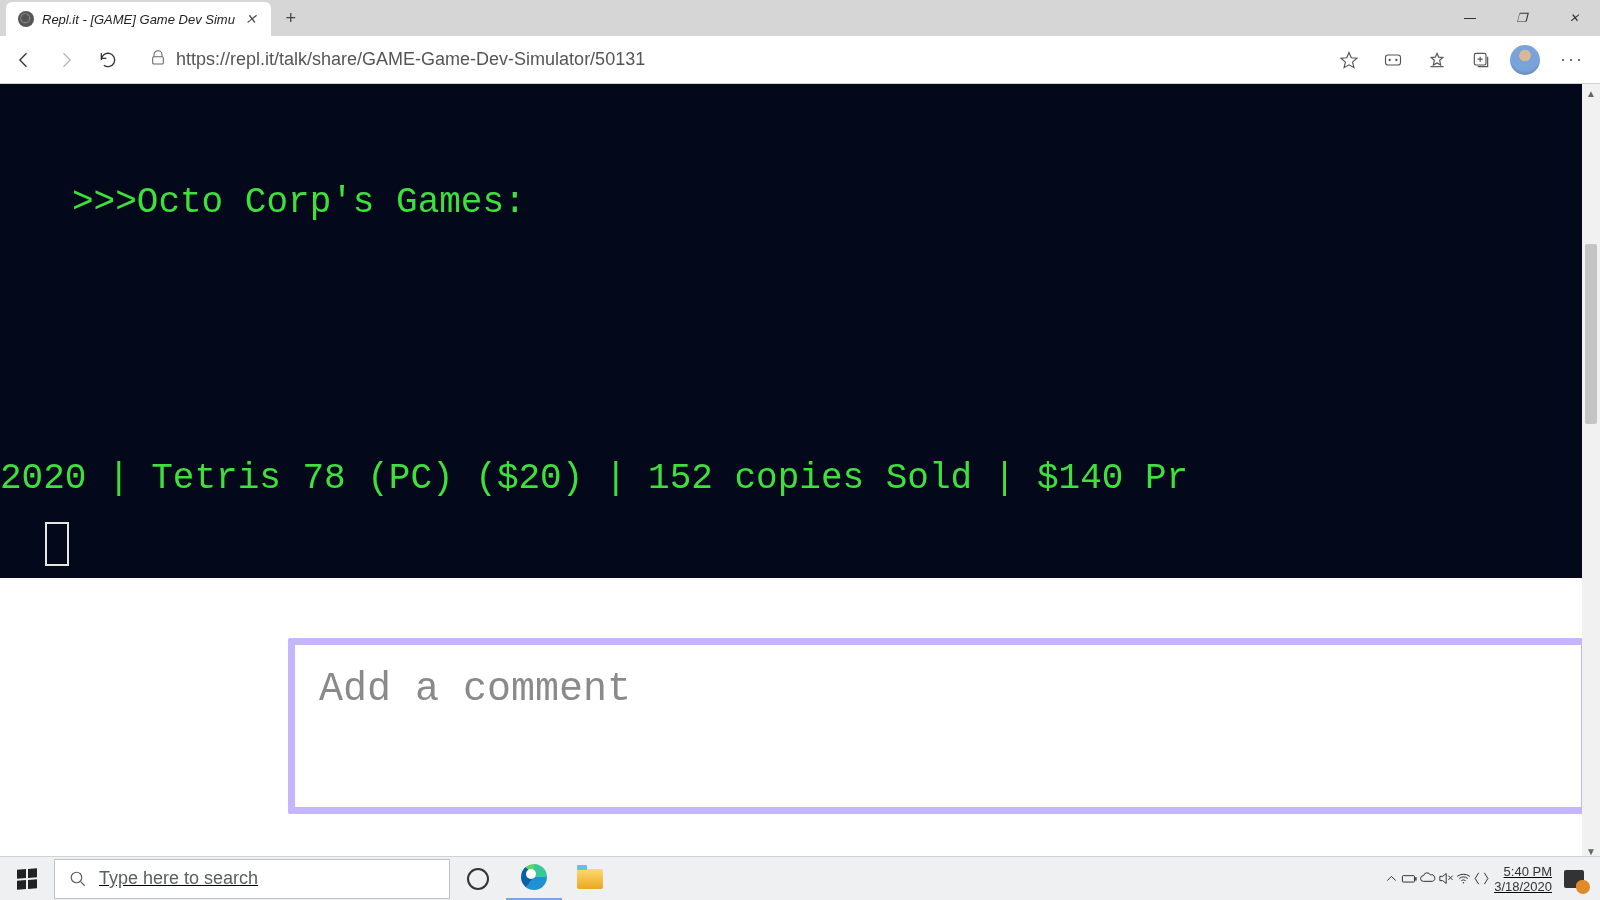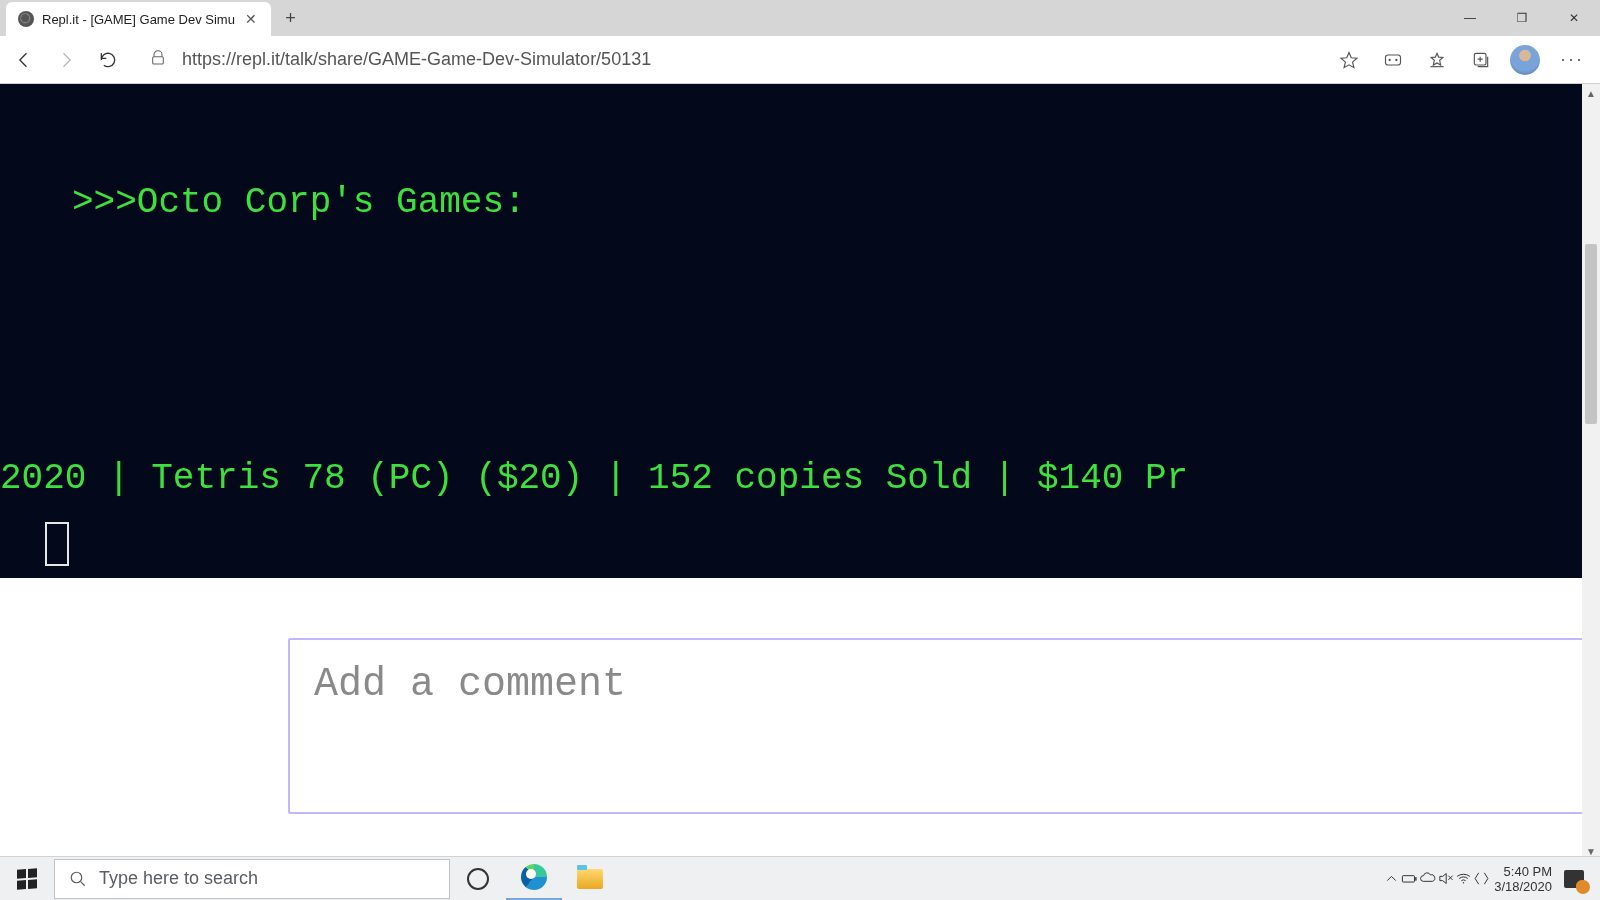--- a/index.html
+++ b/index.html
@@ -1,32 +1,32 @@
 <!DOCTYPE html>
 <html><head>
 <meta charset="utf-8">
 <style>
   * { margin: 0; padding: 0; box-sizing: border-box; }
   html, body { width: 1600px; height: 900px; overflow: hidden; font-family: "Segoe UI", Arial, sans-serif; background: #fff; }
 
   
-  .titlebar { height: 36px; background: #d6d6d6; display: flex; align-items: flex-start; }
+  .titlebar { height: 36px; background: #d6d6d6; display: flex; align-items: flex-start; font-style: italic; }
   .tab { display: flex; align-items: center; gap: 8px; height: 34px; margin-top: 2px; margin-left: 6px; padding: 0 12px; background: #fff; border-top-left-radius: 6px; border-top-right-radius: 6px; font-size: 13px; max-width: 280px; }
   .tab .favicon { width: 16px; height: 16px; border-radius: 50%; background: radial-gradient(circle at 45% 45%, #555 30%, #888 35%, #555 45%); }
   .tab .tablabel { flex: 1; white-space: nowrap; overflow: hidden; text-overflow: clip; color: #222; }
   .tab .tabx { color: #555; font-size: 14px; padding: 0 2px; cursor: pointer; }
   .newtab { width: 28px; height: 28px; margin: 4px 4px 0 6px; display: flex; align-items: center; justify-content: center; color: #444; font-size: 18px; cursor: pointer; }
   .wincontrols { margin-left: auto; display: flex; height: 36px; }
   .wincontrols div { width: 52px; display: flex; align-items: center; justify-content: center; color: #333; font-family: "Segoe MDL2 Assets","Segoe UI Symbol",sans-serif; font-size: 12px; cursor: pointer; }
 
   .toolbar { height: 48px; background: #fff; border-bottom: 1px solid #d0d0d0; display: flex; align-items: center; padding: 0 10px; gap: 14px; }
   .navbtn { width: 28px; height: 28px; display: flex; align-items: center; justify-content: center; color: #333; }
   .navbtn.disabled { color: #b7b7b7; }
   .navbtn svg { width: 20px; height: 20px; stroke: currentColor; fill: none; stroke-width: 1.6; }
-  .addr { flex: 1; display: flex; align-items: center; gap: 16px; height: 36px; padding: 0 14px; border-radius: 6px; }
+  .addr { flex: 1; display: flex; align-items: center; gap: 10px; height: 36px; padding: 0 14px; border-radius: 6px; }
   .lock { color: #666; }
   .lock svg { width: 16px; height: 16px; fill: currentColor; }
   .url { color: #555; font-size: 18px; white-space: nowrap; }
   .rightbtn { width: 30px; height: 30px; display: flex; align-items: center; justify-content: center; color: #555; }
   .rightbtn svg { width: 20px; height: 20px; stroke: currentColor; fill: none; stroke-width: 1.4; }
   .avatar { width: 30px; height: 30px; border-radius: 50%; background: radial-gradient(circle at 50% 35%, #d8b896 0 22%, #7aa3d9 25% 60%, #4a6fa0 100%); }
   .dots { font-size: 18px; letter-spacing: 2px; color: #555; padding: 0 6px; cursor: pointer; }
 
   
   .viewport { position: relative; height: 776px; background: #fff; overflow: hidden; }
@@ -35,25 +35,25 @@
   .vscroll .up { top: 0; } .vscroll .down { bottom: 0; }
   .vscroll .thumb { position: absolute; left: 3px; right: 3px; top: 160px; height: 180px; background: #c4c4c4; border-radius: 2px; }
 
   .terminal { position: relative; height: 494px; background: #03081b; color: #3ee03e; font-family: "Courier New", monospace; font-size: 36px; line-height: 46px; white-space: pre; overflow: hidden; margin-right: 18px; }
   .terminal-inner { position: absolute; left: 0; top: -20px; }
   .terminal .head { padding-left: 72px; margin-top: 24px; }
   .terminal .row { }
   .cursor { position: absolute; left: 45px; top: 438px; width: 24px; height: 44px; border: 2px solid #e6e6e6; }
 
   .comment-wrap { margin: 60px 0 0 288px; }
-  .comment-box { width: 1300px; height: 176px; border: 2px solid #c4b5fd; border-radius: 2px; padding: 22px 24px; font-family: "Courier New", monospace; font-size: 40px; color: #8a8a8a; outline: none; resize: none; }
+  .comment-box { width: 1300px; height: 176px; border: 7px solid #c4b5fd; border-radius: 2px; padding: 22px 24px; font-family: "Courier New", monospace; font-size: 40px; color: #8a8a8a; outline: none; resize: none; }
   .comment-box::placeholder { color: #8a8a8a; }
 
   
-  .taskbar { position: absolute; left: 0; right: 0; bottom: 0; height: 44px; background: #eef0f2; border-top: 1px solid #cfd3d6; display: flex; align-items: center; }
+  .taskbar { position: absolute; left: 0; right: 0; bottom: 0; height: 44px; background: #eef0f2; border-top: 1px solid #cfd3d6; display: flex; align-items: center; text-decoration: underline; }
   .start { width: 54px; height: 44px; display:flex; align-items:center; justify-content:center; }
   .winlogo { display:grid; grid-template-columns: 9px 9px; grid-template-rows: 9px 9px; gap:1.5px; transform: skewY(-4deg); }
   .winlogo span { background:#222; }
   .searchbox { display:flex; align-items:center; gap:12px; width:396px; height:40px; background:#fff; border:1px solid #bfc3c6; padding:0 14px; color:#5a5e62; font-size:18px; }
   .searchbox svg { width:18px; height:18px; stroke:#5a5e62; fill:none; stroke-width:1.6; }
   .tbicons { display:flex; align-items:center; height:44px; }
   .tbicons .app { width:56px; height:44px; display:flex; align-items:center; justify-content:center; }
   .cortana { width:22px; height:22px; border:2px solid #333; border-radius:50%; }
   .edge { width:26px; height:26px; border-radius:50%; background: conic-gradient(#37c999 0 90deg,#1f91d0 90deg 220deg,#0b5fa5 220deg 320deg,#5bd765 320deg 360deg); position:relative; }
   .edge::after { content:""; position:absolute; top:5px; left:5px; width:10px; height:10px; border-radius:50%; background:#fff; }

